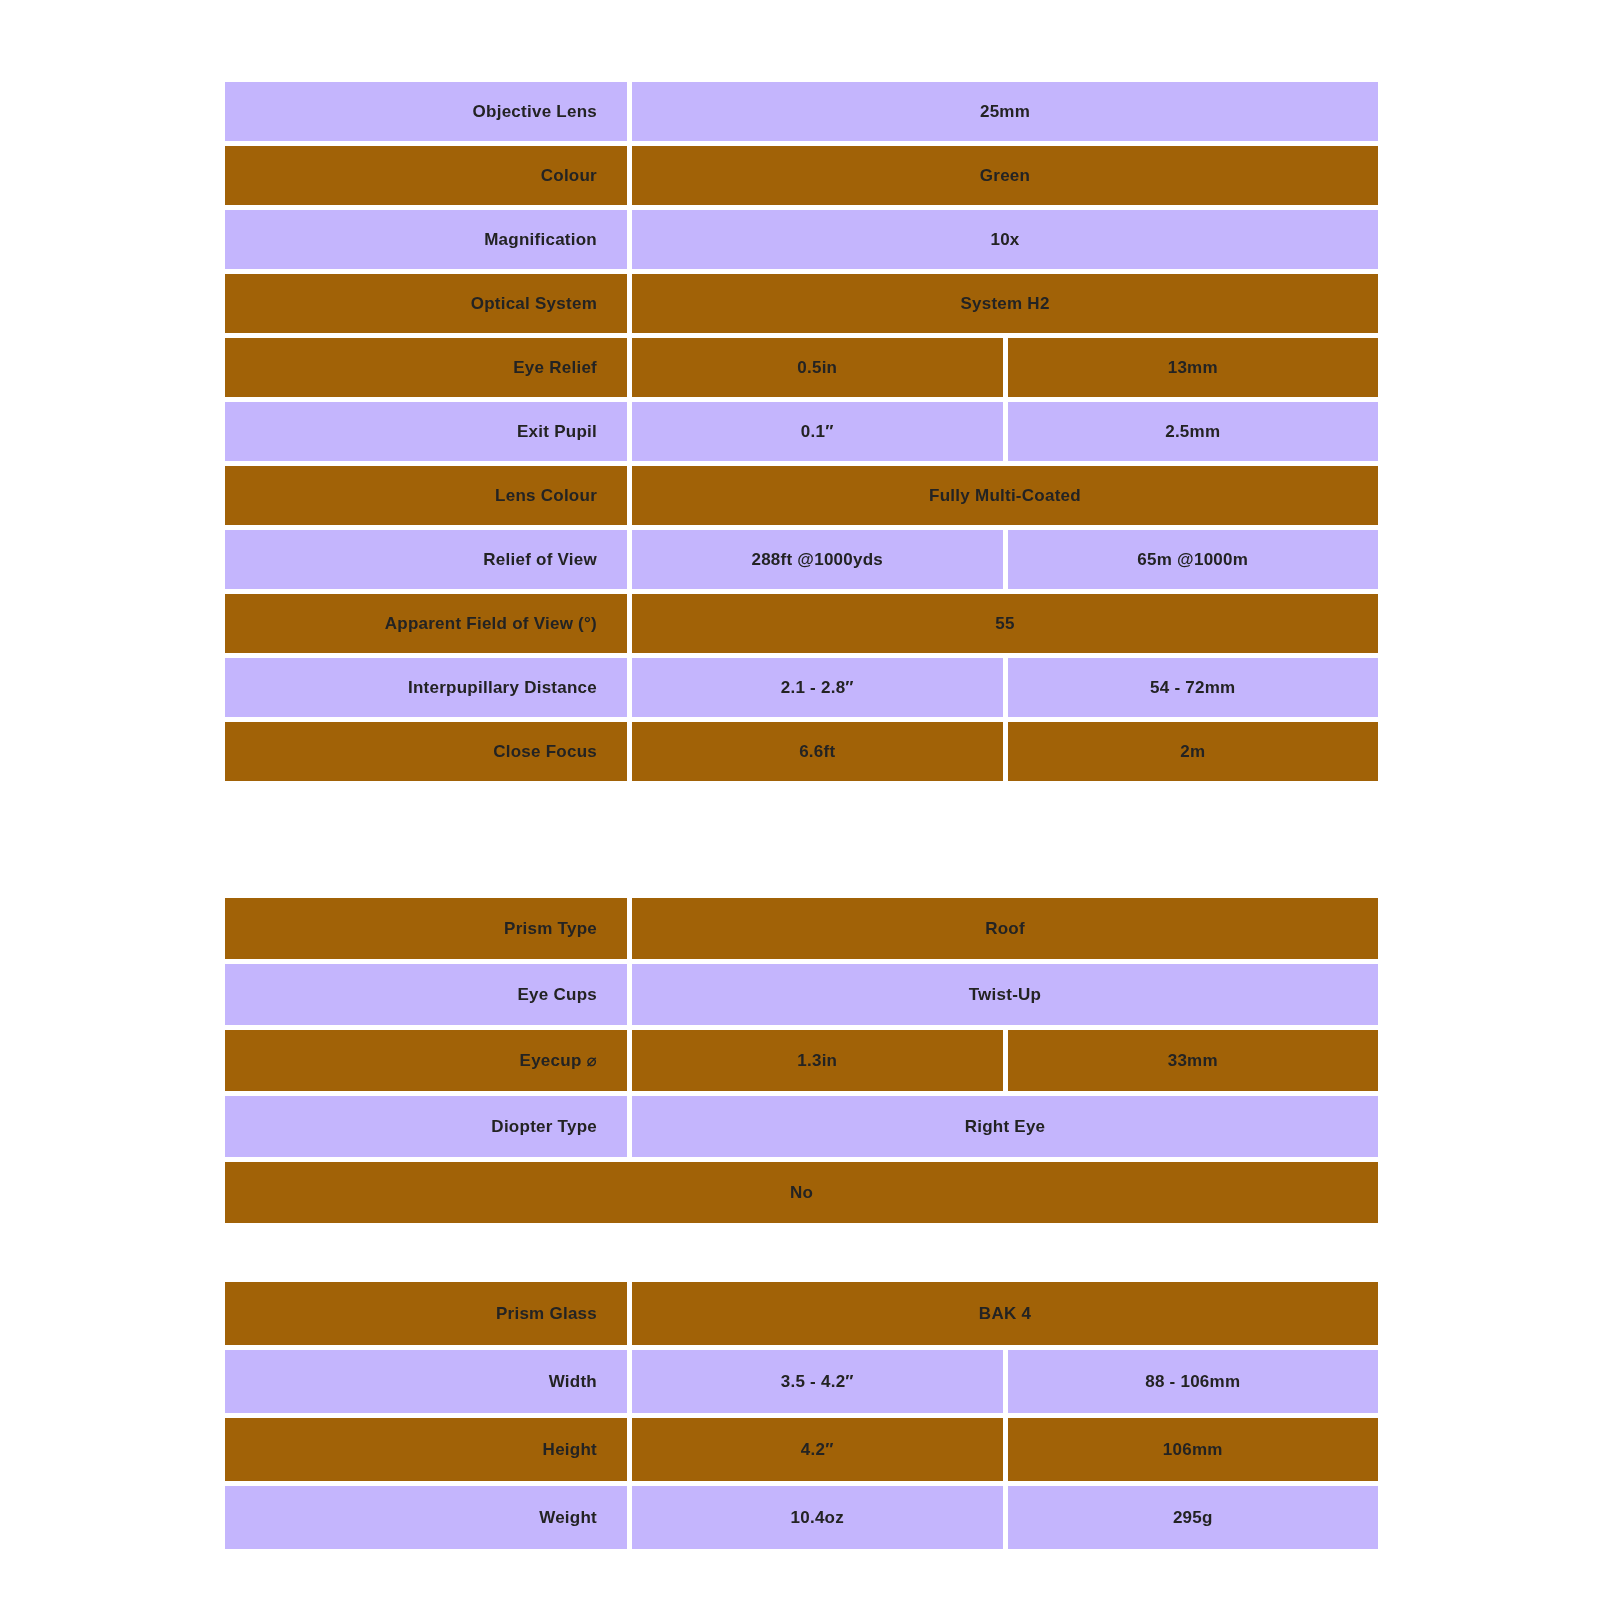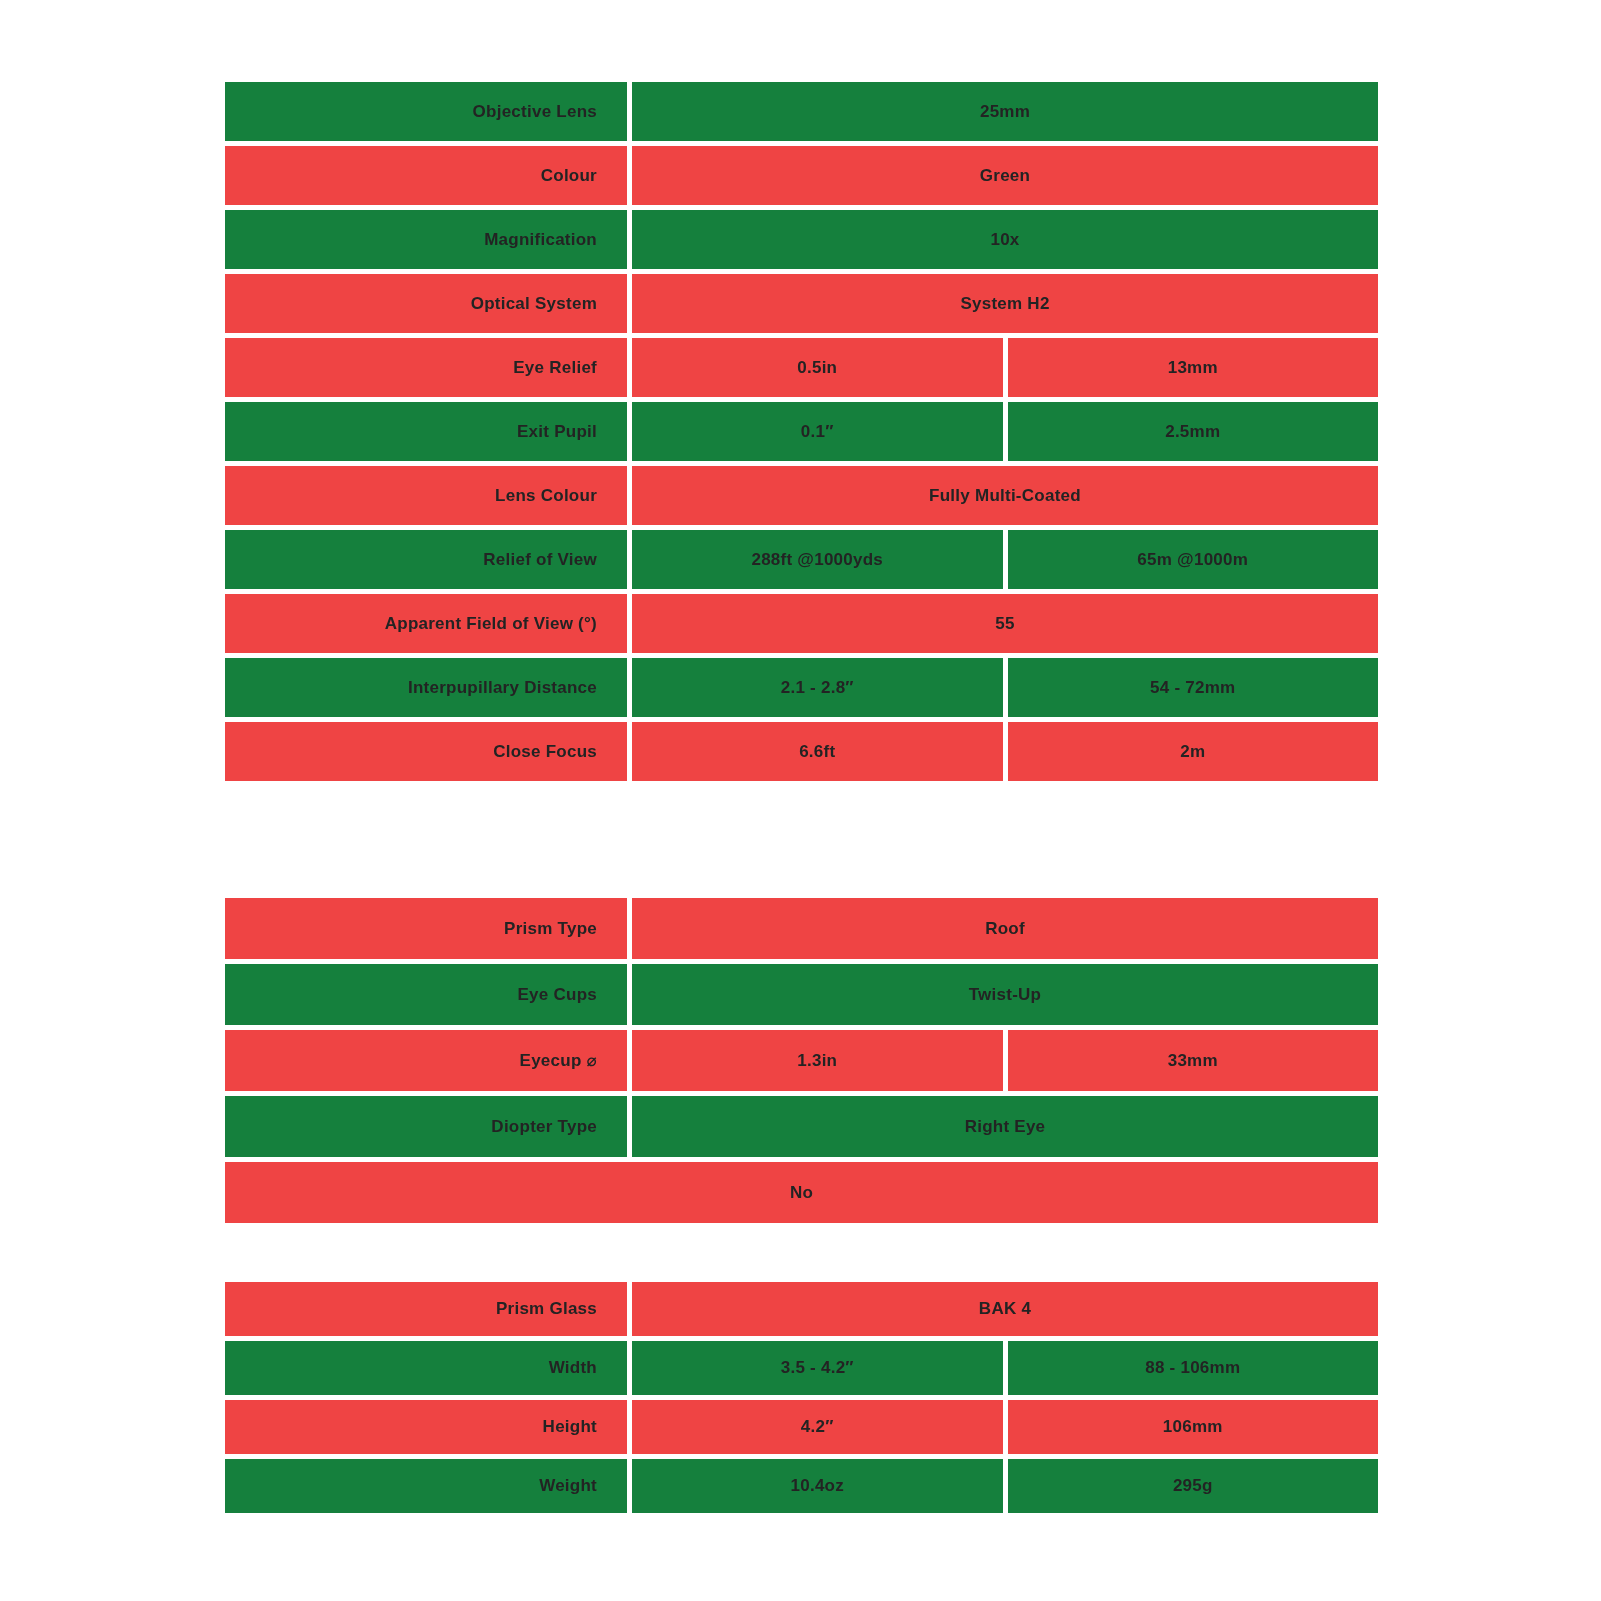--- a/index.html
+++ b/index.html
@@ -21,36 +21,36 @@
     width: 1153px;
     display: flex;
     flex-direction: column;
     row-gap: 5px;
   }
   .t0 { top: 82px; }
   .t1 { top: 898px; }
   .t2 { top: 1282px; }
   .t0 .row { height: 59px; }
   .t1 .row { height: 61px; }
-  .t2 .row { height: 54px; }
+  .t2 .row { height: 63px; }
   .row {
     display: flex;
     column-gap: 5px;
   }
   .cell {
     display: flex;
     align-items: center;
     font-size: 17px;
     font-weight: 600;
     letter-spacing: 0.25px;
     color: #232323;
     box-sizing: border-box;
   }
-  .row.light .cell { background: #15803d; }
-  .row.dark  .cell { background: #ef4444; }
+  .row.light .cell { background: #c4b5fd; }
+  .row.dark  .cell { background: #a16207; }
   .cell.label {
     width: 402px;
     flex: 0 0 402px;
     justify-content: flex-end;
     padding-right: 30px;
     text-align: right;
   }
   .vals {
     flex: 1;
     display: flex;

